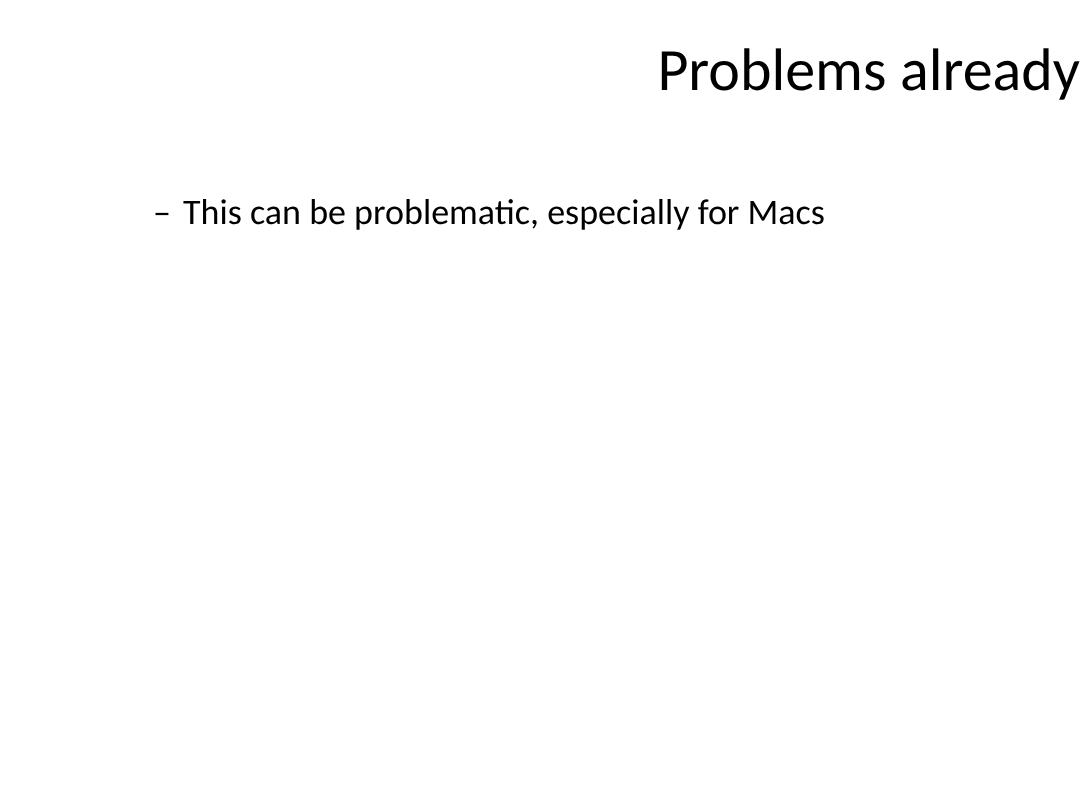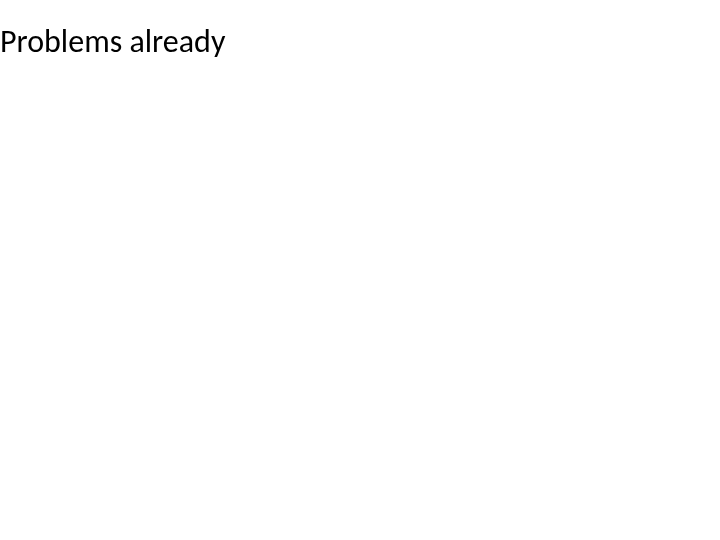--- a/index.html
+++ b/index.html
@@ -15,22 +15,22 @@
     width: 720px;
     height: 540px;
     position: relative;
     box-sizing: border-box;
   }
   .title {
     position: absolute;
     top: 22px;
     left: 0;
     width: 720px;
-    text-align: left;
-    font-size: 32px;
+    text-align: right;
+    font-size: 40px;
     font-weight: 400;
     letter-spacing: 0px;
   }
   .body {
     position: absolute;
     top: 128px;
     left: 58px;
     right: 58px;
   }
   .l1 {
@@ -64,15 +64,16 @@
     top: 0;
   }
 </style>
 </head>
 <body>
 
 <div class="slide">
   <div class="title">Problems already</div>
   <div class="body">
     <div class="l2-group">
+      <p class="l2">This can be problematic, especially for Macs</p>
     </div>
   </div>
 </div>
 
 </body></html>

